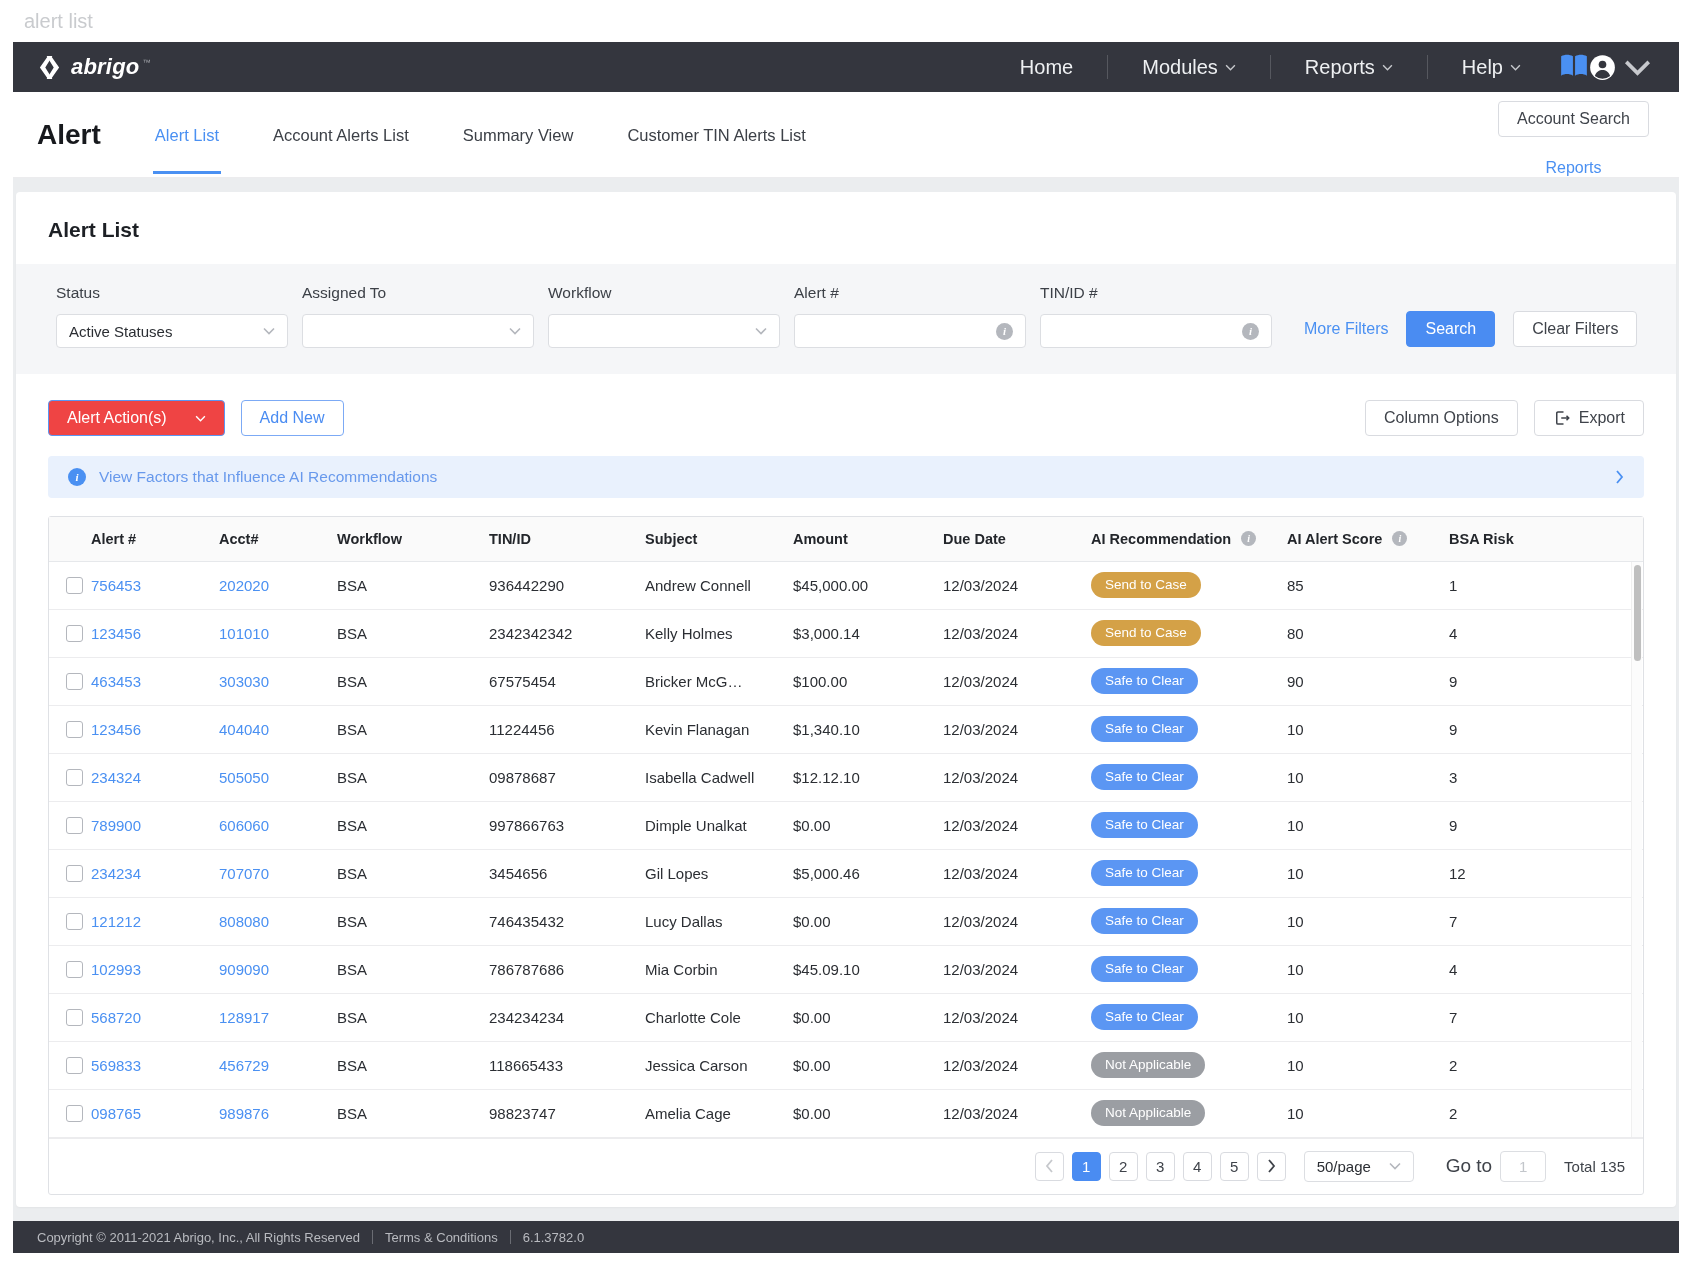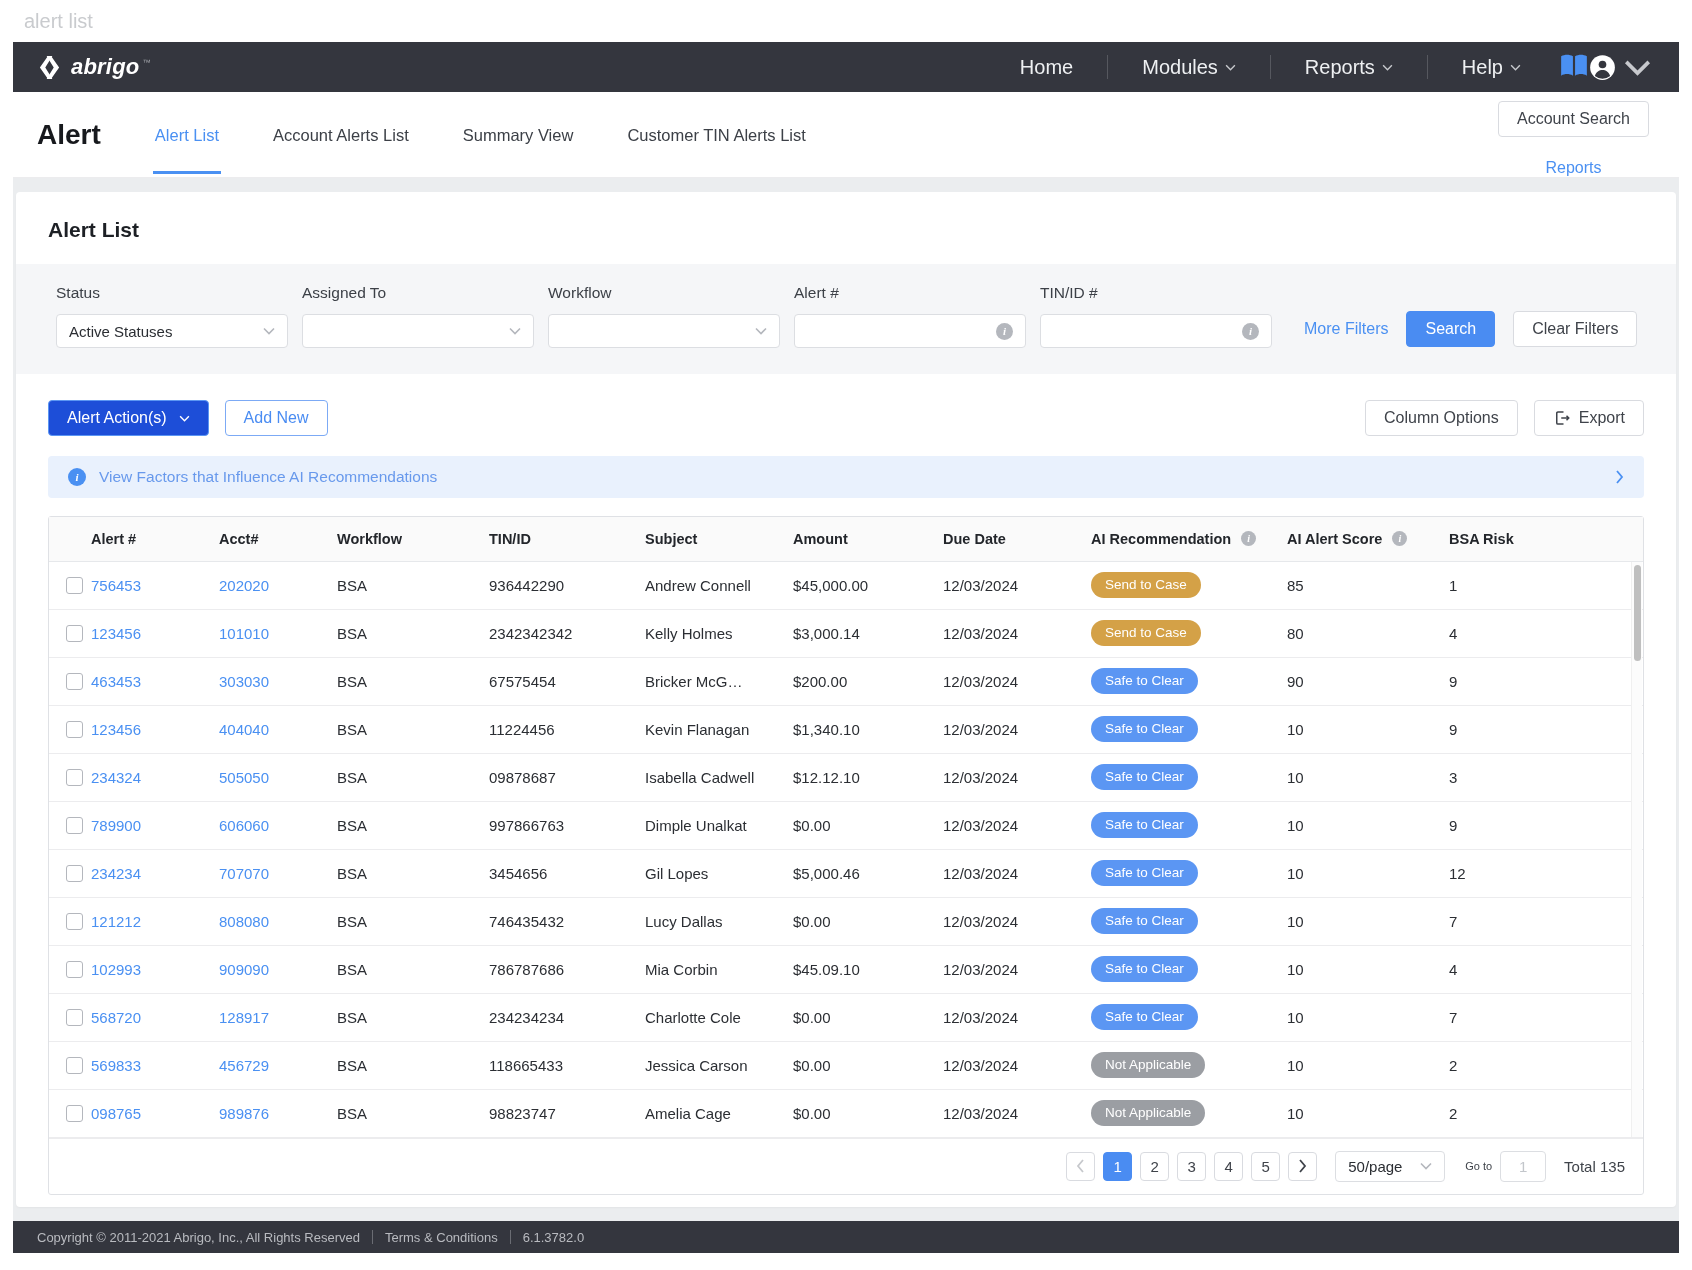--- a/index.html
+++ b/index.html
@@ -67,21 +67,21 @@
               font:italic 700 11px "Liberation Serif",serif; flex:0 0 auto; }
   .filter-actions { display:flex; align-items:center; gap:18px; margin-left:18px;
                     padding-bottom:1px; }
   .btn-primary { background:#4a8cf2; border:1px solid #4a8cf2; color:#fff; }
   .more-filters { font-size:16px; white-space:nowrap; }
 
   
   .toolbar { display:flex; align-items:center; justify-content:space-between;
              padding:26px 32px 20px; }
   .toolbar .left, .toolbar .right { display:flex; align-items:center; gap:16px; }
-  .btn-actions { background:#1d4ed8; border:1px solid #5b96f3; color:#fff; gap:12px; }
+  .btn-actions { background:#ef4444; border:1px solid #5b96f3; color:#fff; gap:28px; }
   .btn-addnew { border:1px solid #7caaf5; color:#4a8cf2; }
   .exp-icon { width:18px; height:18px; }
 
   
   .banner { margin:0 32px 18px; background:#e9f1fd; border-radius:4px; height:42px;
             display:flex; align-items:center; gap:13px; padding:0 20px; cursor:pointer; }
   .banner .info-dot { background:#4a90f2; width:18px; height:18px; }
   .banner .btext { color:#6899ec; font-size:15.5px; flex:1 1 auto; }
   .banner .chev-right { width:9px; height:14px; }
 
@@ -119,21 +119,21 @@
 
   
   .pager { display:flex; align-items:center; justify-content:flex-end; gap:8px;
            height:56px; padding:0 18px; border-top:1px solid #ececee; }
   .pg { min-width:29px; height:29px; border:1px solid #d9dbe0; border-radius:4px;
         background:#fff; display:flex; align-items:center; justify-content:center;
         font-size:15px; color:#3f434a; cursor:pointer; }
   .pg.active { background:#4a8cf2; border-color:#4a8cf2; color:#fff; }
   .pg.nav-prev { color:#c6c8cc; }
   .pagesize { width:110px; height:31px; margin-left:10px; }
-  .goto-label { font-size:11px; color:#3f434a; margin-left:12px; }
+  .goto-label { font-size:19px; color:#3f434a; margin-left:24px; }
   .goto-input { width:46px; height:31px; border:1px solid #dcdee2; border-radius:4px;
                 text-align:center; font-size:15px; color:#2b2e33;
                 font-family:"Liberation Sans",sans-serif; }
   .goto-input::placeholder { color:#c3c6cb; }
   .total { font-size:15px; color:#3f434a; margin-left:10px; }
 
   
   .footer { height:32px; background:#34363e; flex:0 0 auto; display:flex;
             align-items:center; padding:0 24px; gap:12px; color:#b9bbc0;
             font-size:13px; }
@@ -426,21 +426,21 @@
   </tr>
               <tr>
     <td class="cb-col">
                   <span class="cbx"></span>
                 </td>
     <td><span class="cell-link">463453</span></td>
     <td><span class="cell-link">303030</span></td>
     <td><span>BSA</span></td>
     <td><span>67575454</span></td>
     <td><span>Bricker McG…</span></td>
-    <td><span>$200.00</span></td>
+    <td><span>$100.00</span></td>
     <td><span>12/03/2024</span></td>
     <td><span class="badge blue">Safe to Clear</span></td>
     <td><span>90</span></td>
     <td><span>9</span></td>
   </tr>
               <tr>
     <td class="cb-col">
                   <span class="cbx"></span>
                 </td>
     <td><span class="cell-link">123456</span></td>

